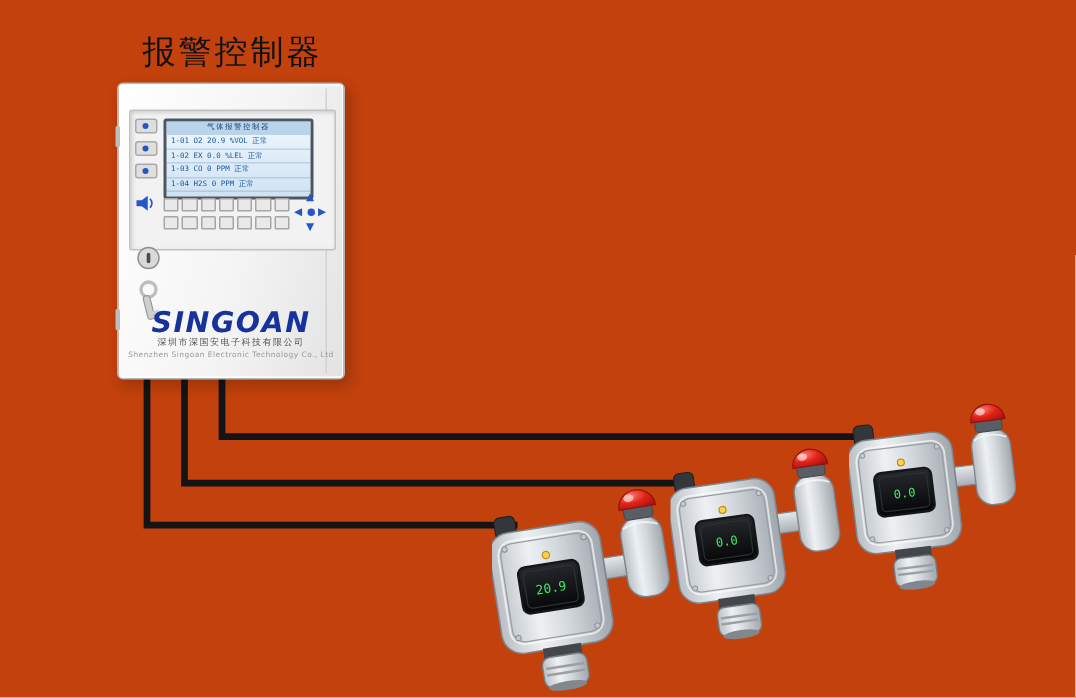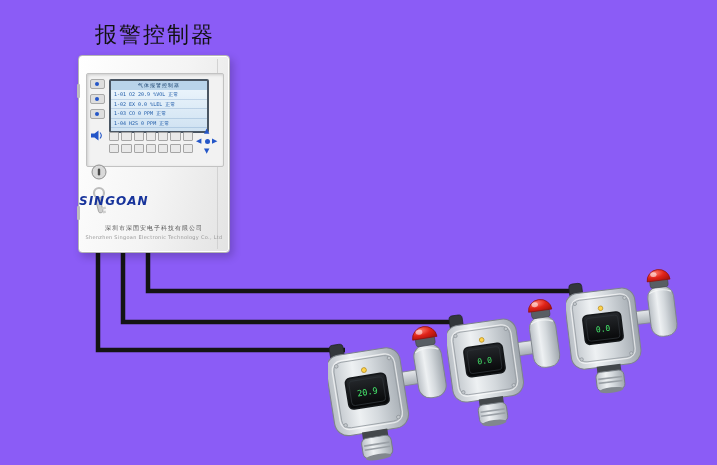--- a/index.html
+++ b/index.html
@@ -1,16 +1,16 @@
 <!DOCTYPE html>
 <html><head>
 <meta charset="utf-8">
 <style>
   html,body{margin:0;padding:0;background:#fff;}
-  .stage{position:relative;width:717px;height:465px;background:#8b5cf6;overflow:hidden;
+  .stage{position:relative;width:717px;height:465px;background:#c2410c;overflow:hidden;
          font-family:"DejaVu Sans",sans-serif;}
 
   
   .main-title{position:absolute;left:95px;top:20px;font-family:"DejaVu Serif",serif;
               font-size:22px;letter-spacing:2px;color:#111;z-index:4;}
 
   
   .cables{position:absolute;left:0;top:0;z-index:1;}
 
   
@@ -48,22 +48,22 @@
        border-radius:1px;}
 
   .dpad{position:absolute;left:108px;top:54px;width:26px;height:32px;}
   .dpad span{position:absolute;font-size:7px;line-height:7px;color:#2456c8;}
   .dpad .up{left:9px;top:0;} .dpad .down{left:9px;top:20px;}
   .dpad .left{left:1px;top:10px;} .dpad .right{left:17px;top:10px;}
   .dpad .center{left:10px;top:11px;width:5px;height:5px;border-radius:50%;background:#2456c8;}
 
   .lock{position:absolute;left:8px;top:106px;}
 
-  .logo{position:absolute;left:0;top:138px;width:100%;
-        font-weight:bold;font-style:italic;font-size:12px;letter-spacing:1px;color:#17339b;}
+  .logo{position:absolute;left:0;top:148px;width:100%;text-align:center;
+        font-weight:bold;font-style:italic;font-size:19px;letter-spacing:1px;color:#17339b;}
   .company-cn{position:absolute;left:0;top:168px;width:100%;text-align:center;
               font-size:6px;letter-spacing:1px;color:#555;}
   .company-en{position:absolute;left:0;top:178px;width:100%;text-align:center;
               font-size:5px;letter-spacing:0.3px;color:#999;}
 
   
   .detector{position:absolute;z-index:3;}
   .det-reading{font-family:"DejaVu Sans Mono",monospace;font-size:8px;fill:#45e86b;}
 </style>
 </head>

